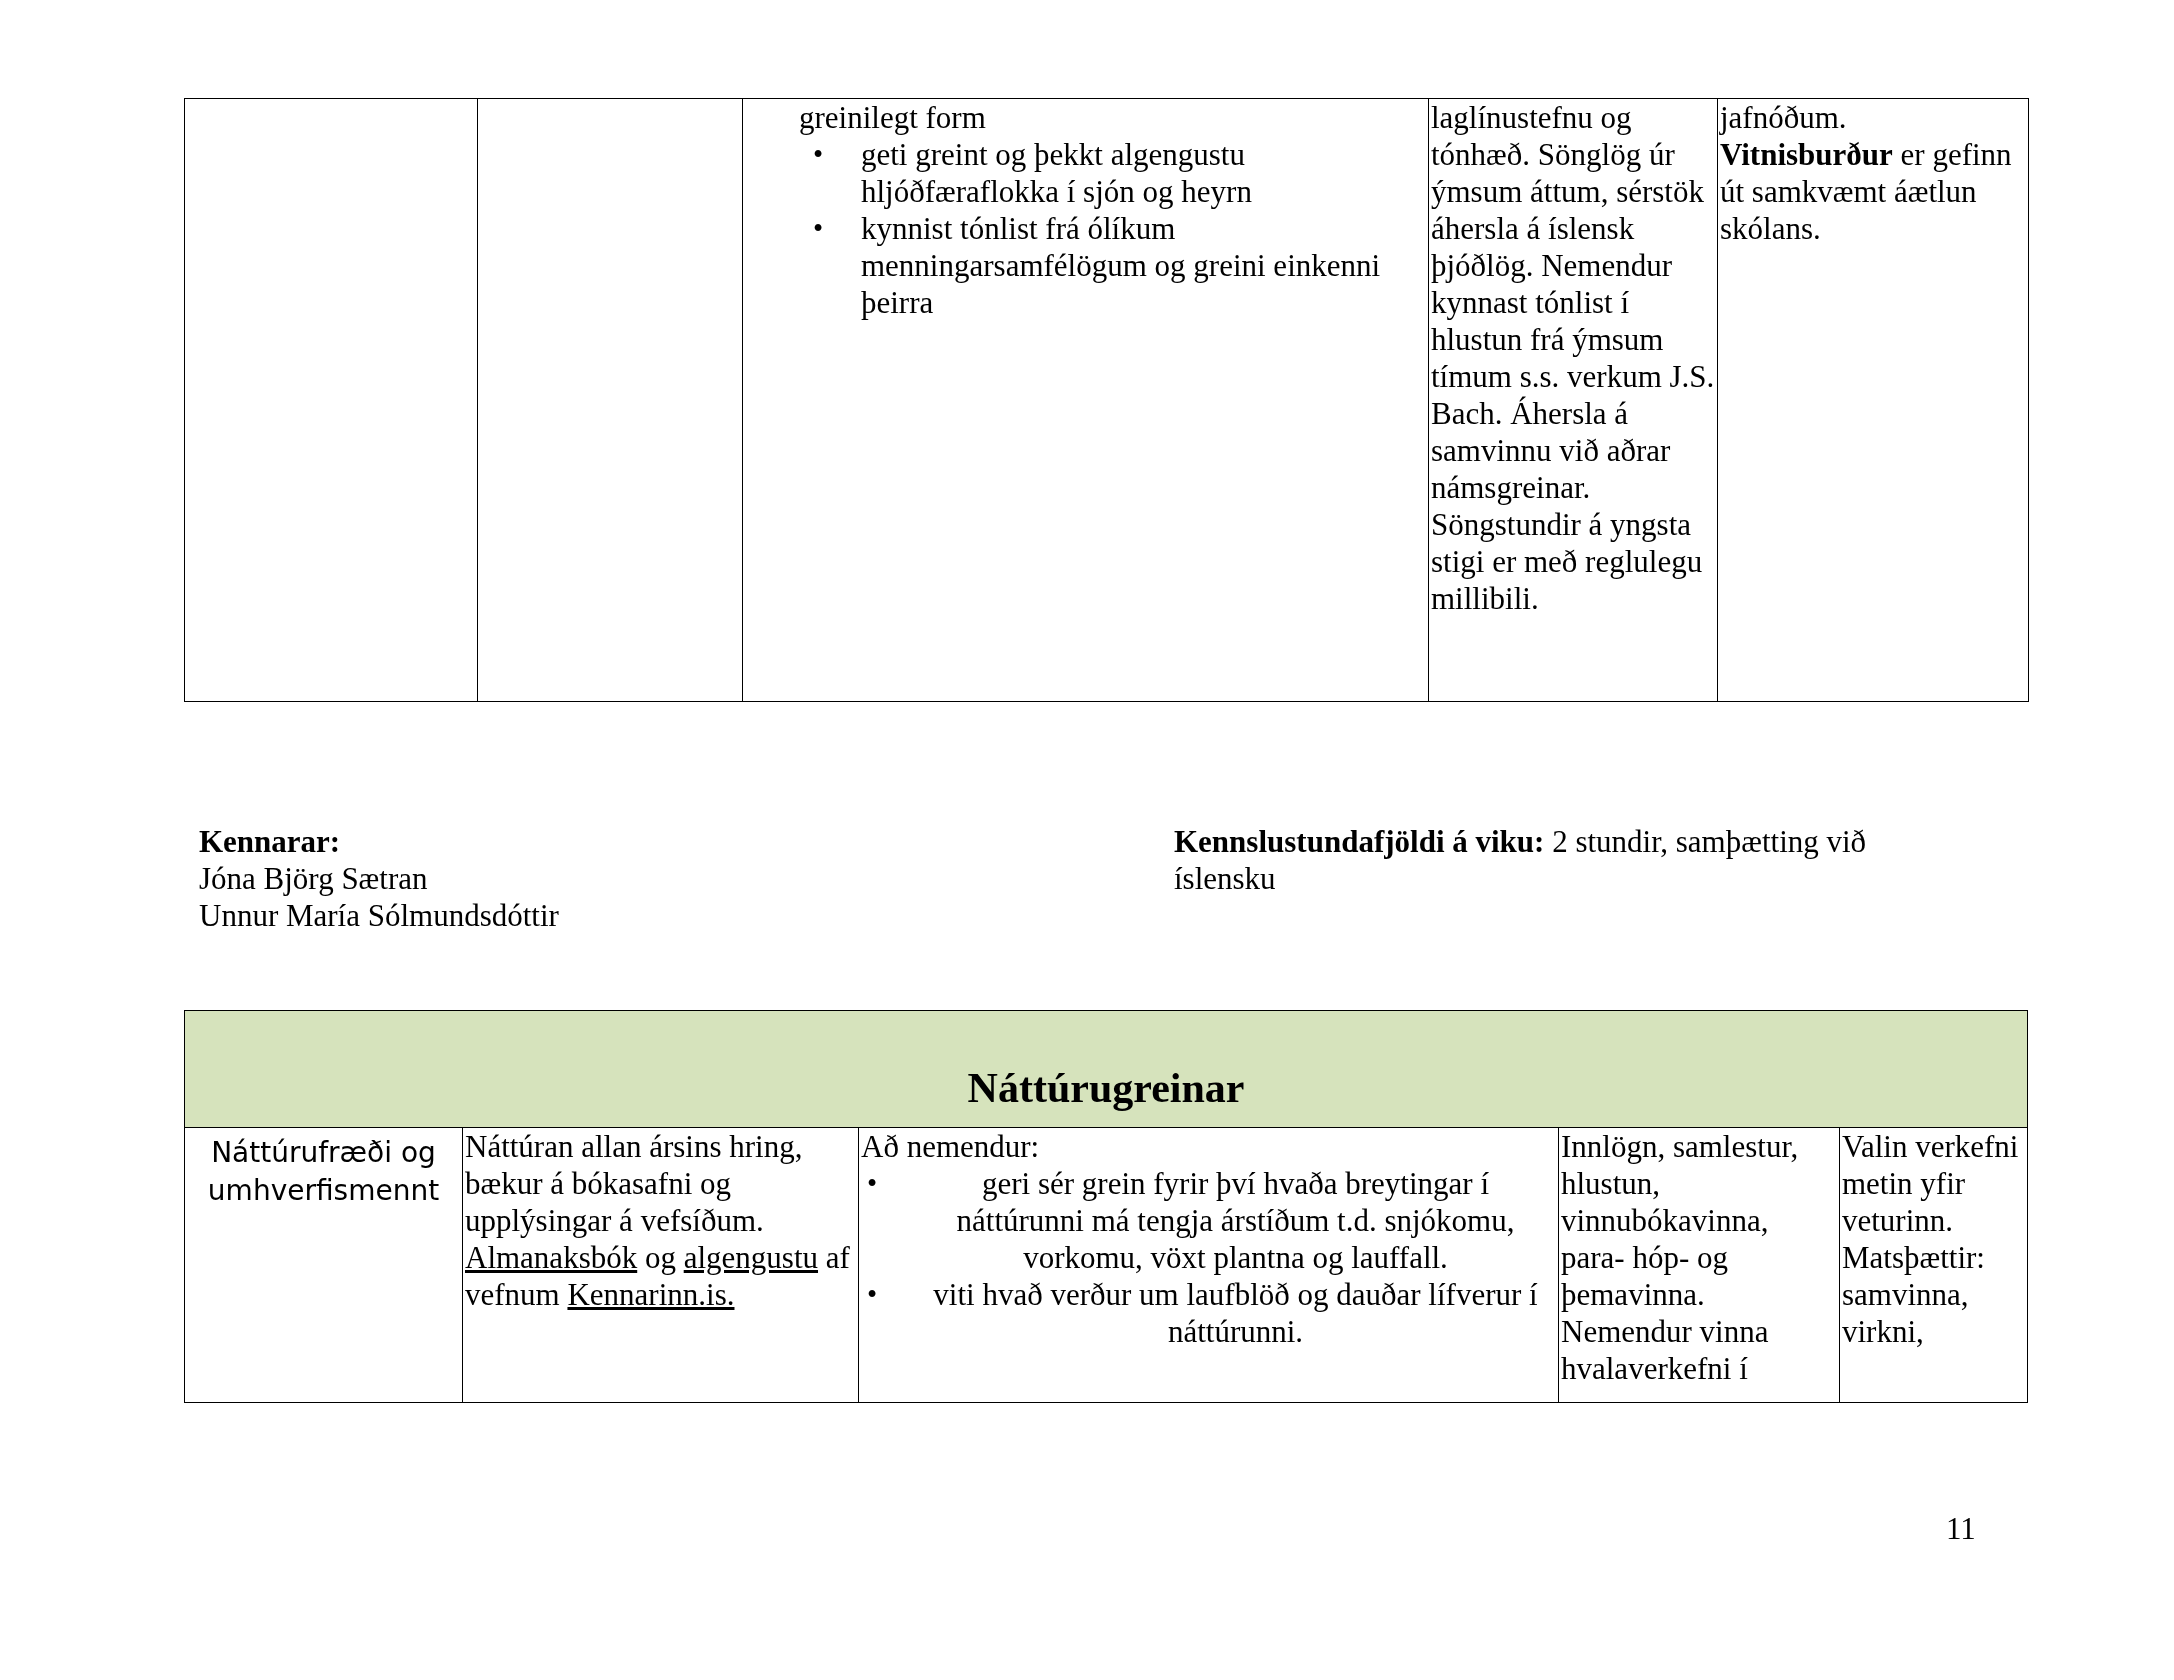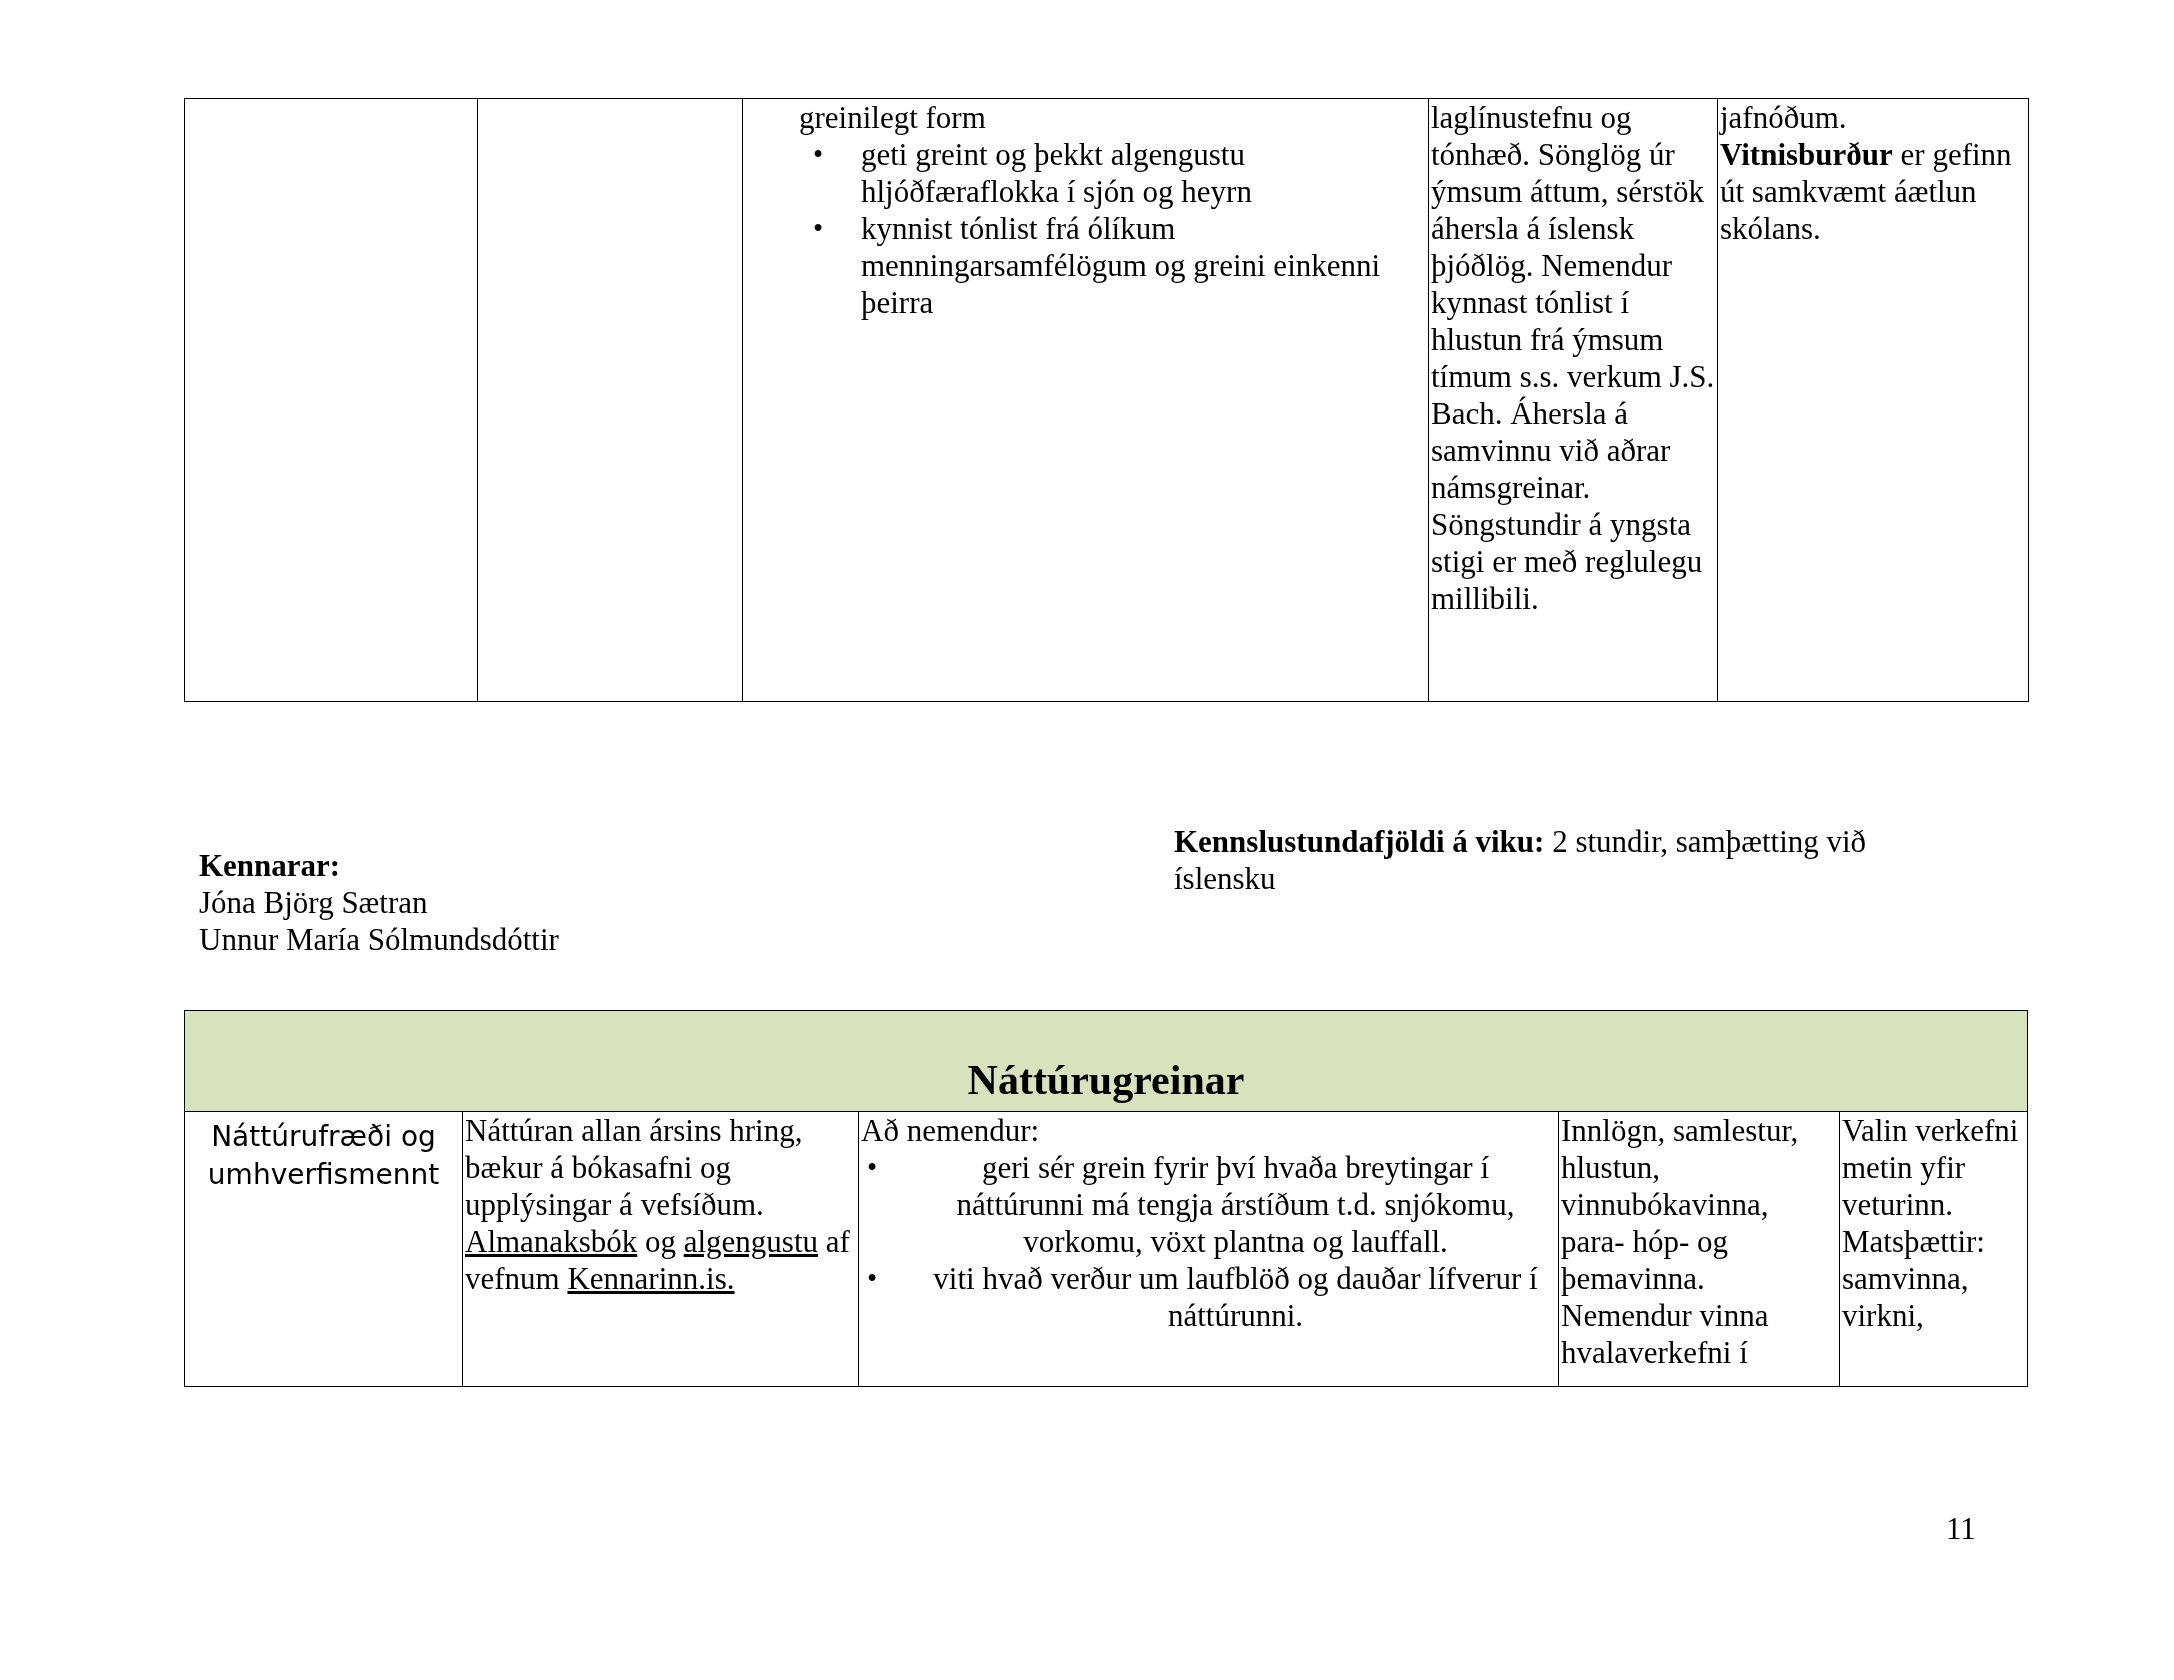--- a/index.html
+++ b/index.html
@@ -7,24 +7,24 @@
          font-family:"Liberation Serif", "DejaVu Serif", serif; color:#000; font-size:31px; line-height:37px; }
   .tbl { position:absolute; border-collapse:collapse; table-layout:fixed; }
   .tbl td { border:1.9px solid #000; vertical-align:top; padding:0 2px; }
   #t1 { left:184px; top:98px; width:1843px; }
   #t1 td { height:602px; }
   ul.bl { margin:0; padding:0 0 0 54px; list-style:none; }
   ul.bl li { position:relative; }
   ul.bl li::before { content:"\2022"; position:absolute; left:-48px; top:0; font-size:29px; }
   .cont { padding-left:54px; }
   b { font-weight:bold; }
-  .meta-left { position:absolute; left:199px; top:823px;margin-top:24px; }
+  .meta-left { position:absolute; left:199px; top:823px; }
   .meta-right { position:absolute; left:1174px; top:823px; width:784px; }
   #t2 { left:184px; top:1010px; width:1843px; }
-  #t2 .green { background:#D6E3BC; height:92px; text-align:center; vertical-align:bottom; padding:4px;
+  #t2 .green { background:#D6E3BC; height:92px; text-align:center; vertical-align:bottom; padding:12px;
                font-size:42px; font-weight:bold; line-height:54px; }
   #t2 .hdr td { height:102px; }
   #t2 .body td { height:268px; }
   .sans { font-family:"DejaVu Sans", "Liberation Sans", sans-serif; font-size:28px; line-height:38px; text-align:center; padding:5.7px 3.8px 0 3.8px !important; }
   a.lnk { color:#000000; text-decoration:underline; }
   .pnum { position:absolute; left:1946px; top:1510px; }
   .ul2 { padding-left:98px;text-align:center; }
   .ul2 li::before { left:-48px; }
 </style>
 </head>

